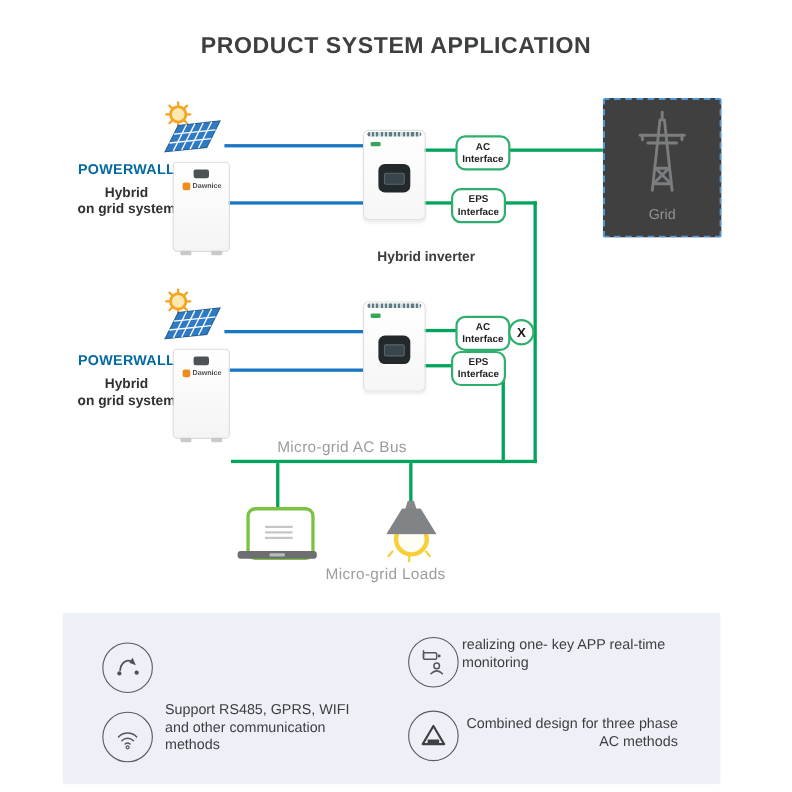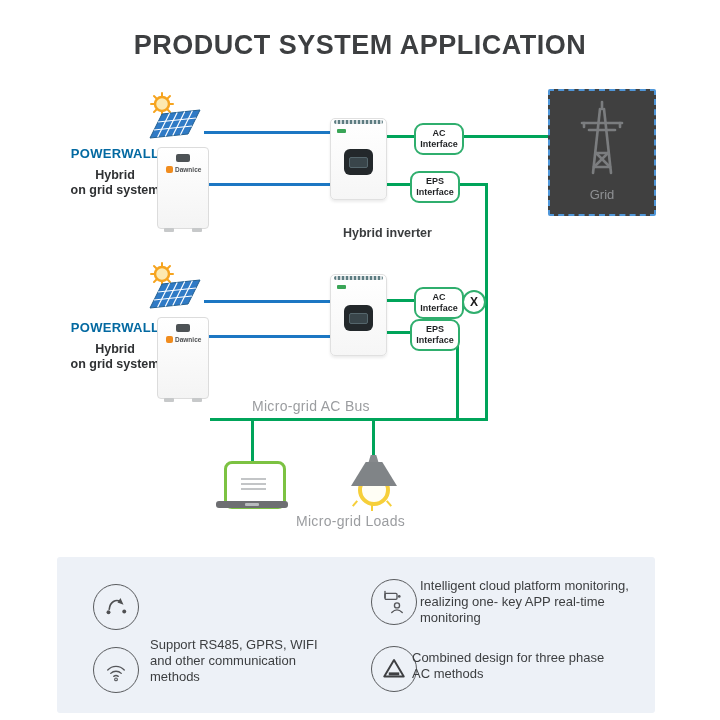--- a/index.html
+++ b/index.html
@@ -1,20 +1,20 @@
 <!DOCTYPE html>
 <html><head>
 <meta charset="utf-8">
 <style>
   html,body{margin:0;padding:0;background:#fff;}
   .stage{position:relative;width:720px;height:720px;background:#fff;overflow:hidden;
          font-family:"Liberation Sans",sans-serif;}
   .abs{position:absolute;}
   .title{position:absolute;top:30px;left:0;width:720px;text-align:center;
-         font-size:27px;font-weight:bold;color:#3d3f41;letter-spacing:.5px;}
+         font-size:21px;font-weight:bold;color:#3d3f41;letter-spacing:.5px;}
   
   .gline{position:absolute;background:#00a45a;}
   .bline{position:absolute;background:#1c77c3;}
   .hl{height:3px;} .vl{width:3px;}
   
   .iface{position:absolute;width:46px;padding:3px 0;background:#fff;border:2px solid #2fae6d;
          border-radius:9px;text-align:center;font-size:9px;font-weight:bold;color:#1f2123;
          line-height:1.2;z-index:6;}
   .xnode{position:absolute;width:20px;height:20px;border:2px solid #2fae6d;border-radius:50%;
          background:#fff;z-index:6;display:flex;align-items:center;justify-content:center;
@@ -272,29 +272,28 @@
   <div class="feat-icon" style="left:371px;top:579px;">
     <svg width="30" height="30" viewBox="0 0 40 40">
       <line x1="8" y1="6" x2="8" y2="14" stroke="#55565a" stroke-width="1.8" stroke-linecap="round"></line>
       <rect x="8" y="8.5" width="16" height="8" rx="1.5" fill="none" stroke="#55565a" stroke-width="1.8"></rect>
       <circle cx="27" cy="12.5" r="1.8" fill="#55565a"></circle>
       <circle cx="24" cy="24.5" r="3.4" fill="none" stroke="#55565a" stroke-width="1.8"></circle>
       <path d="M17,34 Q24,27 31,34" fill="none" stroke="#55565a" stroke-width="1.8" stroke-linecap="round"></path>
     </svg>
   </div>
   <div class="feat-text" style="left:420px;top:578px;">
-    <div>Intelligent cloud platform monitoring,</div>
     <div>realizing one- key APP real-time</div>
     <div>monitoring</div>
   </div>
 
   <div class="feat-icon" style="left:371px;top:646px;">
     <svg width="30" height="30" viewBox="0 0 40 40">
       <polygon points="20,8 7,30 33,30" fill="none" stroke="#3f4043" stroke-width="2.6" stroke-linejoin="round"></polygon>
       <line x1="13" y1="26.5" x2="27" y2="26.5" stroke="#3f4043" stroke-width="4"></line>
     </svg>
   </div>
-  <div class="feat-text" style="left:412px;top:650px;">
+  <div class="feat-text" style="left:424px;top:650px;text-align:right;">
     <div>Combined design for three phase</div>
     <div>AC methods</div>
   </div>
 
 </div>
 
 </body></html>

